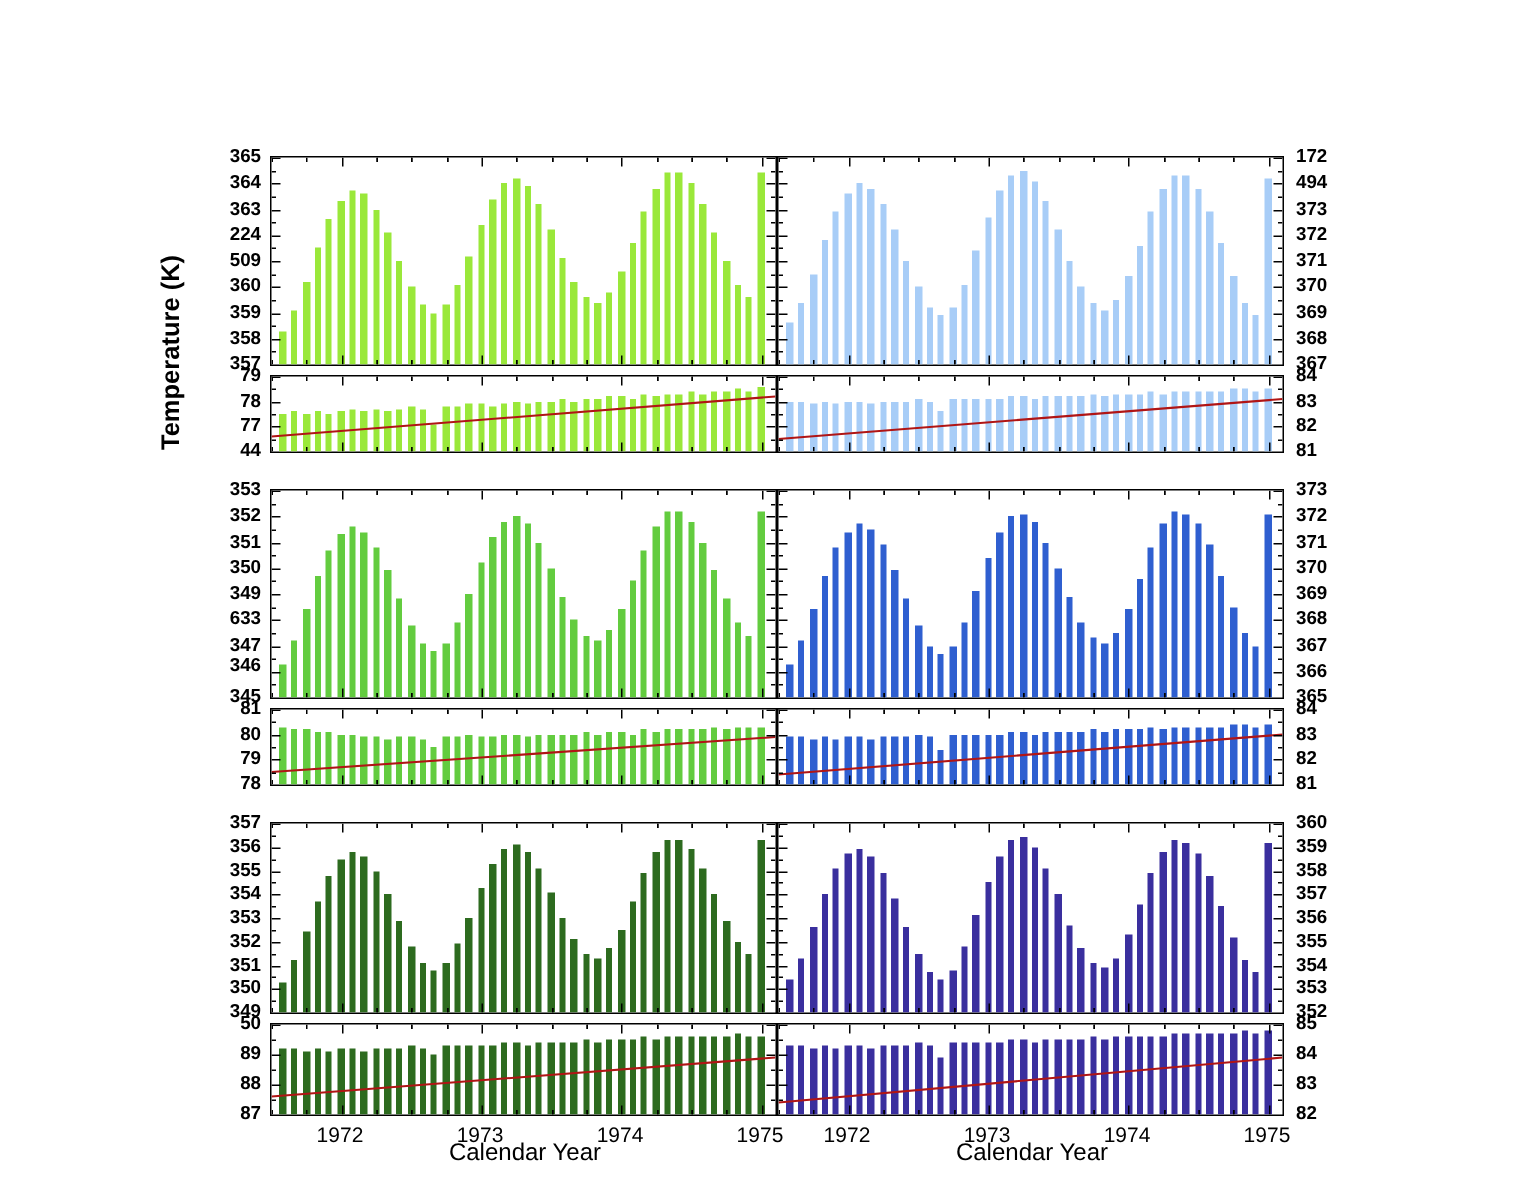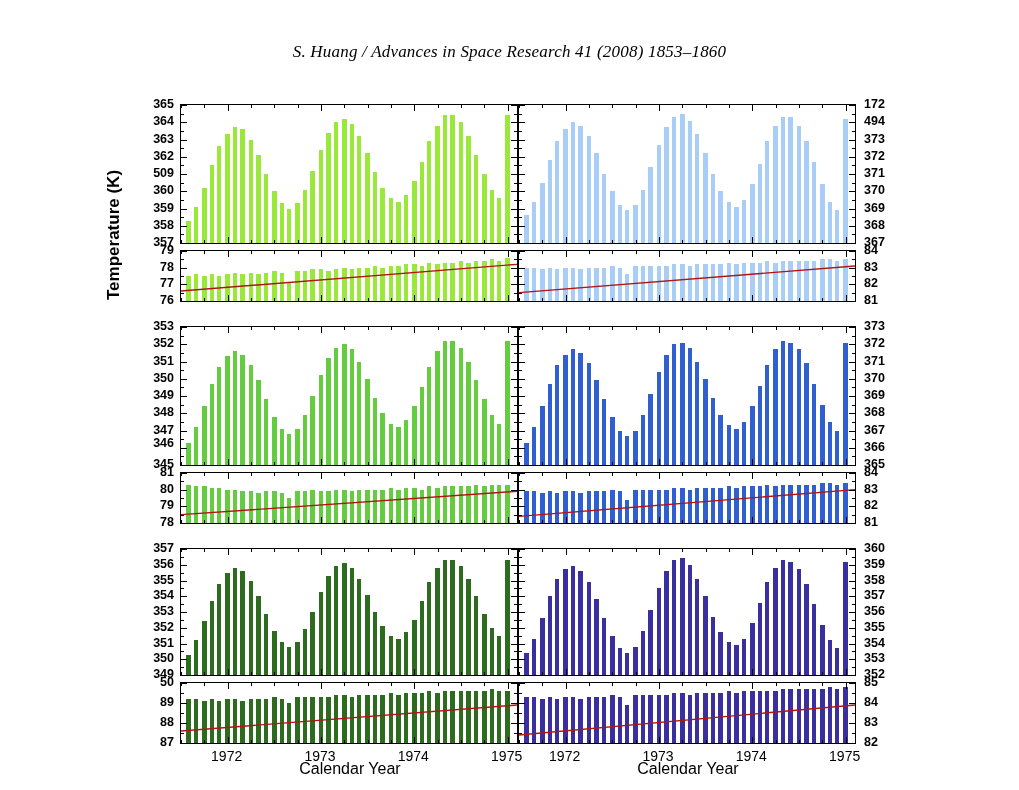--- a/index.html
+++ b/index.html
@@ -123,21 +123,20 @@
     position: absolute;
     transform: translateX(-50%);
     white-space: nowrap;
   }
 </style>
 </head>
 <body>
 
 <div id="page">
 
-  <div class="running-head">S. Huang / Advances in Space Research 41 (2008) 1853–1860</div>
 
   <div class="ylabel-main">Temperature (K)</div>
 
   <div id="panels-root">
       <div class="panel" style="left: 180px; top: 104px; width: 338px; height: 140px;">
         <div class="plotarea">
           <div class="bars">
             <div class="bar" style="left: 5.26667px; width: 4.4px; height: 22.425px; background: rgb(154, 232, 58);"></div>
             <div class="bar" style="left: 12.7333px; width: 4.4px; height: 36.225px; background: rgb(154, 232, 58);"></div>
             <div class="bar" style="left: 21.1333px; width: 4.4px; height: 55.2px; background: rgb(154, 232, 58);"></div>
@@ -268,21 +267,21 @@
             <i style="left: 256.667px; bottom: 0px; height: 3px;"></i>
           </div>
         </div>
       </div>
       <div class="ticklabels tl-left" style="left: 132px; width: 42px; top: 104px; height: 140px;">
         <span style="top: 132px;">357</span>
         <span style="top: 114.75px;">358</span>
         <span style="top: 97.5px;">359</span>
         <span style="top: 80.25px;">360</span>
         <span style="top: 63px;">509</span>
-        <span style="top: 45.75px;">362</span>
+        <span style="top: 45.75px;">224</span>
         <span style="top: 28.5px;">363</span>
         <span style="top: 11.25px;">364</span>
         <span style="top: -6px;">365</span>
       </div>
       <div class="panel" style="left: 180px; top: 250px; width: 338px; height: 52px;">
         <div class="plotarea">
           <div class="bars">
             <div class="bar" style="left: 5.26667px; width: 4.4px; height: 25px; background: rgb(154, 232, 58);"></div>
             <div class="bar" style="left: 12.7333px; width: 4.4px; height: 26.6667px; background: rgb(154, 232, 58);"></div>
             <div class="bar" style="left: 21.1333px; width: 4.4px; height: 25px; background: rgb(154, 232, 58);"></div>
@@ -391,21 +390,21 @@
             <i style="left: 303.333px; top: 0px; height: 3px;"></i>
             <i style="left: 303.333px; bottom: 0px; height: 3px;"></i>
             <i style="left: 280px; top: 0px; height: 3px;"></i>
             <i style="left: 280px; bottom: 0px; height: 3px;"></i>
             <i style="left: 256.667px; top: 0px; height: 3px;"></i>
             <i style="left: 256.667px; bottom: 0px; height: 3px;"></i>
           </div>
         </div>
       </div>
       <div class="ticklabels tl-left" style="left: 132px; width: 42px; top: 250px; height: 52px;">
-        <span style="top: 44px;">76</span>
+        <span style="top: 44px;">44</span>
         <span style="top: 27.3333px;">77</span>
         <span style="top: 10.6667px;">78</span>
         <span style="top: -6px;">79</span>
       </div>
       <div class="panel" style="left: 180px; top: 326px; width: 338px; height: 140px;">
         <div class="plotarea">
           <div class="bars">
             <div class="bar" style="left: 5.26667px; width: 4.4px; height: 22.425px; background: rgb(99, 204, 63);"></div>
             <div class="bar" style="left: 12.7333px; width: 4.4px; height: 37.95px; background: rgb(99, 204, 63);"></div>
             <div class="bar" style="left: 21.1333px; width: 4.4px; height: 58.65px; background: rgb(99, 204, 63);"></div>
@@ -534,21 +533,21 @@
             <i style="left: 280px; bottom: 0px; height: 3px;"></i>
             <i style="left: 256.667px; top: 0px; height: 3px;"></i>
             <i style="left: 256.667px; bottom: 0px; height: 3px;"></i>
           </div>
         </div>
       </div>
       <div class="ticklabels tl-left" style="left: 132px; width: 42px; top: 326px; height: 140px;">
         <span style="top: 132px;">345</span>
         <span style="top: 111px;">346</span>
         <span style="top: 97.5px;">347</span>
-        <span style="top: 80.25px;">348</span>
+        <span style="top: 80.25px;">633</span>
         <span style="top: 63px;">349</span>
         <span style="top: 45.75px;">350</span>
         <span style="top: 28.5px;">351</span>
         <span style="top: 11.25px;">352</span>
         <span style="top: -6px;">353</span>
       </div>
       <div class="panel" style="left: 180px; top: 472px; width: 338px; height: 52px;">
         <div class="plotarea">
           <div class="bars">
             <div class="bar" style="left: 5.26667px; width: 4.4px; height: 38.3333px; background: rgb(99, 204, 63);"></div>

